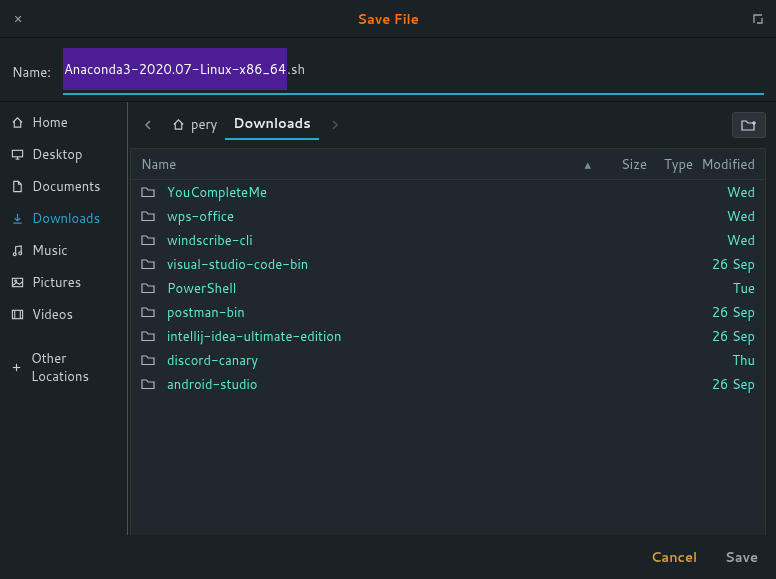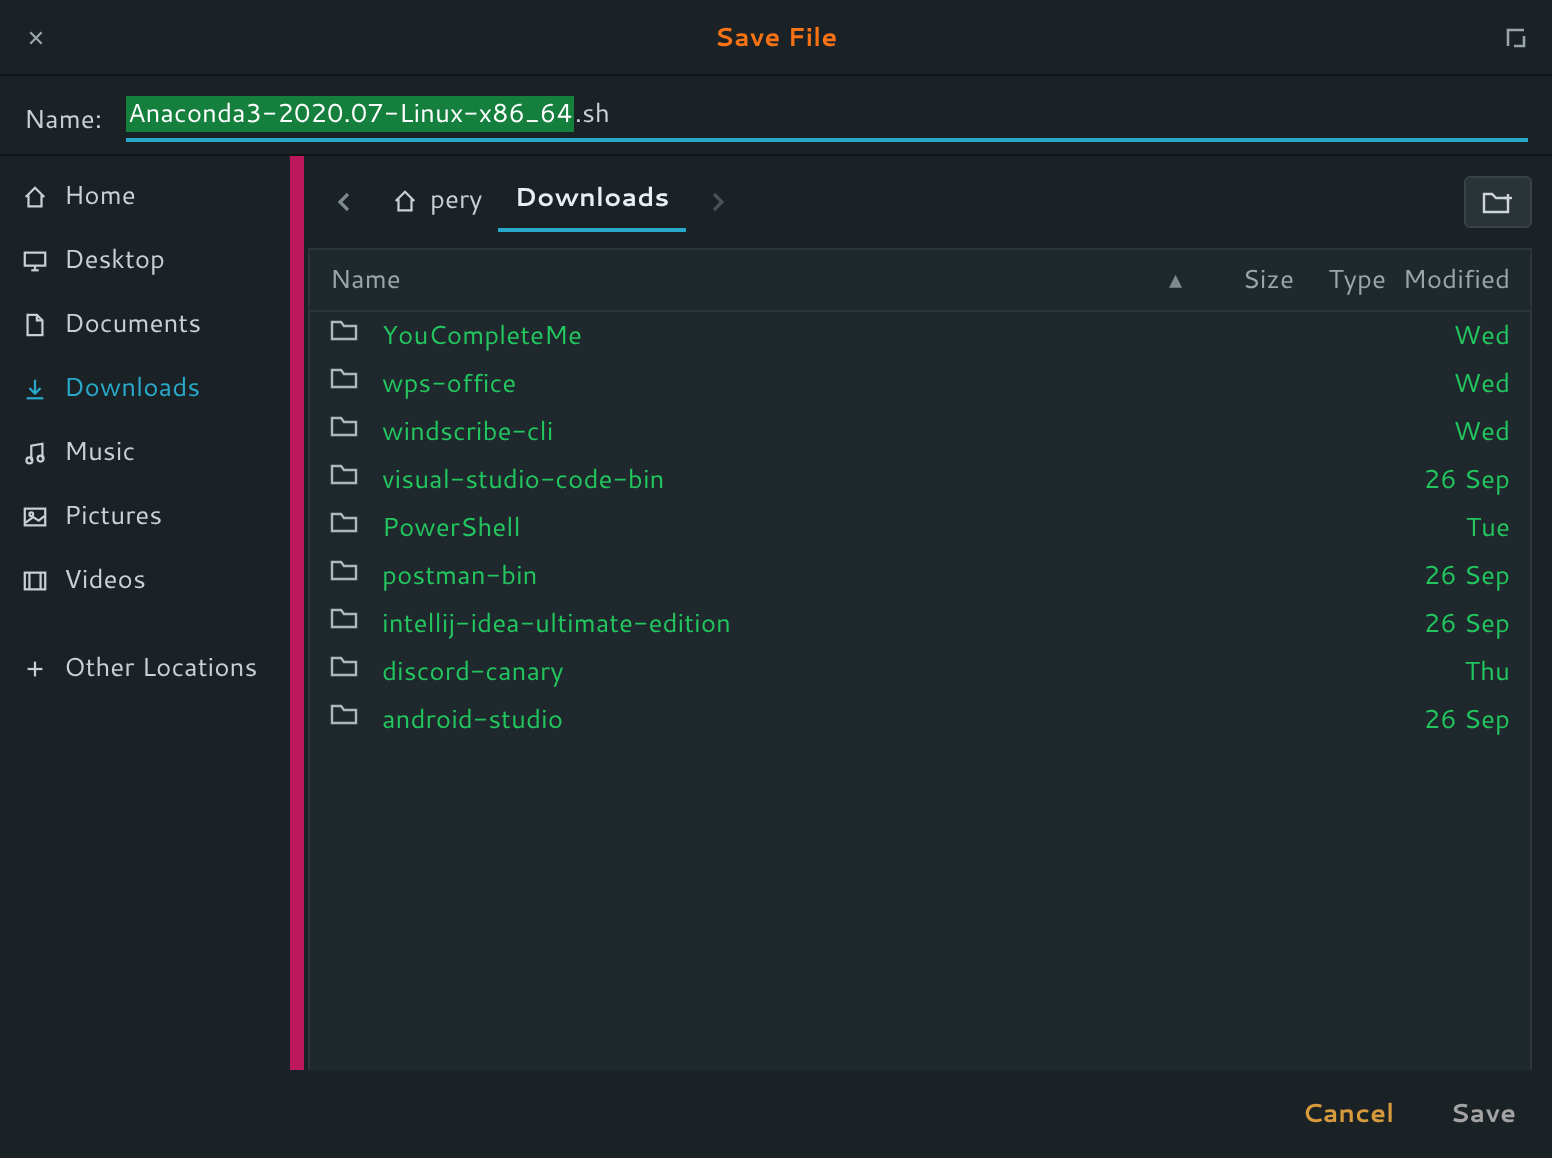--- a/index.html
+++ b/index.html
@@ -7,26 +7,26 @@
   .window { display: flex; flex-direction: column; height: 100%; }
   
   .titlebar { height: 38px; background: #1a2226; border-bottom: 1px solid #0e1417; display: flex; align-items: center; position: relative; padding: 0 8px; }
   .titlebar .title { position: absolute; left: 0; right: 0; text-align: center; font-weight: 600; color: #f97316; pointer-events: none; }
   .titlebar .win-btn { background: none; border: none; color: #9aa5ab; cursor: pointer; width: 20px; height: 20px; display: flex; align-items: center; justify-content: center; font-size: 11px; }
   .titlebar .spacer { flex: 1; }
   
   .namerow { display: flex; align-items: center; padding: 10px 12px 6px 12px; gap: 12px; }
   .namerow label { color: #c8d0d4; }
   .name-input-wrap { flex: 1; display: flex; align-items: baseline; border-bottom: 2px solid #2aa8c9; padding-bottom: 3px; }
-  .name-input-wrap .selected { background: #15803d; color: #ffffff; padding: 0 1px; }
+  .name-input-wrap .selected { background: #4c1d95; color: #ffffff; padding: 12px 1px; }
   .name-input-wrap .ext { color: #c8d0d4; }
   
   .body { flex: 1; display: flex; min-height: 0; border-top: 1px solid #0e1417; }
   
-  .sidebar { width: 152px; background: #1a2226; border-right: 7px solid #be185d; display: flex; flex-direction: column; padding-top: 4px; }
+  .sidebar { width: 128px; background: #1a2226; border-right: 1px solid #be185d; display: flex; flex-direction: column; padding-top: 4px; }
   .side-item { display: flex; align-items: center; gap: 8px; padding: 7px 10px; color: #c8d0d4; cursor: pointer; }
   .side-item.active { color: #2aa8c9; }
   .side-item .ic { width: 14px; display: inline-flex; justify-content: center; color: inherit; }
   .side-item.other .ic { font-weight: bold; }
   
   .main { flex: 1; display: flex; flex-direction: column; min-width: 0; }
   .pathbar { display: flex; align-items: center; padding: 8px 10px 0 10px; gap: 6px; }
   .nav-btn { background: none; border: none; color: #7f8a90; width: 20px; height: 24px; cursor: pointer; display:flex; align-items:center; justify-content:center; }
   .crumb { display: flex; align-items: center; gap: 6px; padding: 4px 8px 6px; color: #c8d0d4; cursor: pointer; }
   .crumb.active { color: #e8eef2; font-weight: 600; border-bottom: 2px solid #2aa8c9; }
@@ -34,21 +34,21 @@
   .newfolder-btn { background: #2a3338; border: 1px solid #384247; color: #cfd6da; width: 34px; height: 26px; border-radius: 3px; cursor: pointer; display:flex; align-items:center; justify-content:center; }
   
   .listwrap { flex: 1; margin: 8px 10px 0 2px; background: #1f282c; border: 1px solid #2c3539; border-bottom: none; display: flex; flex-direction: column; min-height: 0; }
   .list-header { display: flex; align-items: center; padding: 6px 10px; color: #9aa5ab; border-bottom: 1px solid #2c3539; font-size: 12px; }
   .col-name { flex: 1; }
   .col-size { width: 50px; text-align: right; }
   .col-type { width: 46px; text-align: right; }
   .col-mod  { width: 62px; text-align: right; }
   .sort-ind { color: #7f8a90; margin-right: 6px; }
   .list-body { flex: 1; overflow: auto; }
-  .row { display: flex; padding: 3px 10px; color: #22c55e; }
+  .row { display: flex; align-items: center; padding: 3px 10px; color: #5eead4; }
   .row .ficon { width: 18px; color: #aeb7bc; margin-right: 8px; display:inline-flex; }
   .row .fname { flex: 1; white-space: nowrap; overflow: hidden; text-overflow: ellipsis; }
   .row .fsize { width: 50px; text-align: right; }
   .row .ftype { width: 46px; text-align: right; }
   .row .fmod  { width: 62px; text-align: right; }
   
   .filterbar { background: #232c30; border-top: 1px solid #0e1417; height: 34px; display: flex; align-items: center; justify-content: flex-end; padding: 0 14px; gap: 6px; }
   .filter-sel { color: #cfd6da; cursor: pointer; display:flex; align-items:center; gap:8px; }
   .actionbar { background: #1a2226; height: 44px; display: flex; align-items: center; justify-content: flex-end; padding: 0 18px; gap: 28px; }
   .actionbar button { background: none; border: none; font-weight: 700; cursor: pointer; }

